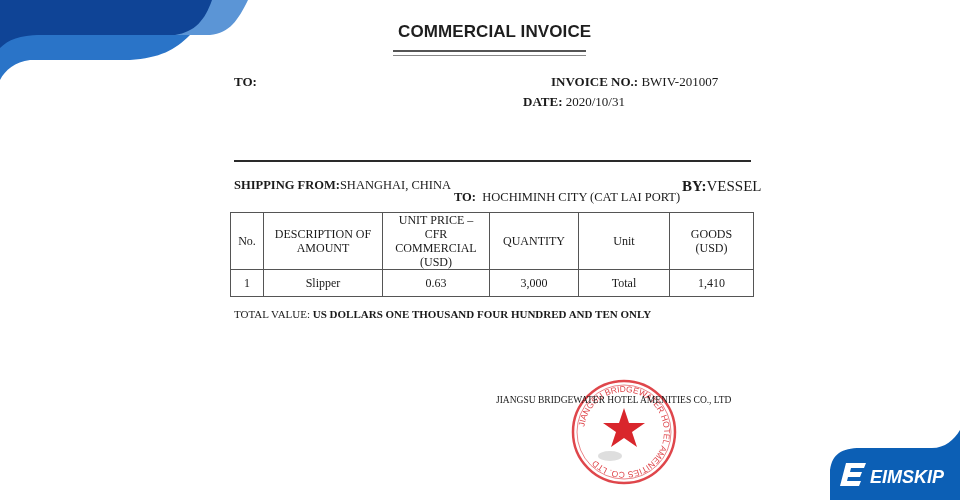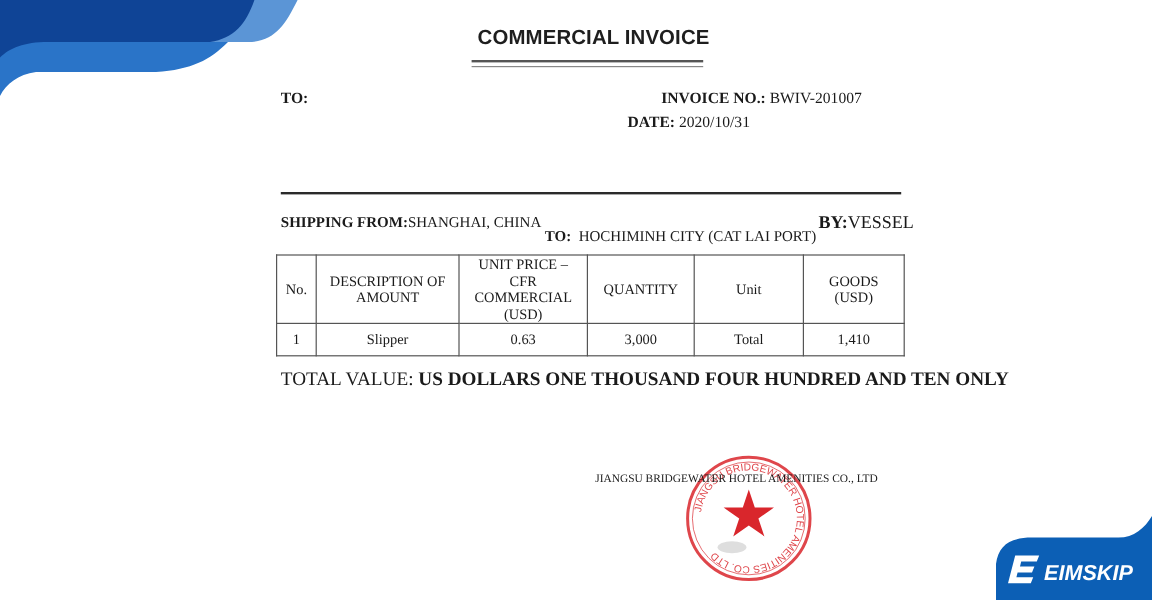--- a/index.html
+++ b/index.html
@@ -11,21 +11,21 @@
   .lbl { font-weight:bold; }
   .to-label { left:234px; top:74px; font-size:13px; font-weight:bold; }
   .inv-no { left:551px; top:74px; font-size:13px; }
   .inv-date { left:523px; top:94px; font-size:13px; }
   .hrule { left:234px; top:160px; width:517px; height:2px; background:#2a2a2a; }
   .ship { left:234px; top:178px; font-size:12.5px; white-space:nowrap;font-family:Liberation Serif, serif; }
   .ship-to { left:454px; top:178px; font-size:12.5px; white-space:nowrap;margin-top:12px; }
   .ship-by { left:682px; top:178px; font-size:15px; white-space:nowrap; }
   table.inv { position:absolute; left:230px; top:212px; border-collapse:collapse; font-size:12px; }
   table.inv td { border:1px solid #555; text-align:center; vertical-align:middle; padding:0 4px; line-height:14px;margin-top:20px; }
-  .total-line { left:234px; top:308px; font-size:16px; white-space:nowrap; }
+  .total-line { left:234px; top:308px; font-size:11px; white-space:nowrap; }
   .company { left:496px; top:395px; font-size:9.5px; font-weight:normal; white-space:nowrap; z-index:2; }
   .stamp { left:570px; top:378px; width:108px; height:108px; }
   .logo-box { right:0; bottom:0; width:140px; height:70px; }
 </style>
 </head>
 <body>
 
 <svg class="deco" viewBox="0 0 260 90" preserveAspectRatio="none">
   <path d="M0,0 L248,0 C238,20 230,33 210,35 L70,35 C40,35 10,45 0,60 Z" fill="#5b95d6"></path>
   <path d="M0,0 L212,0 C205,20 195,32 175,35 L40,35 C20,38 8,44 0,50 Z" fill="#0f4496"></path>

